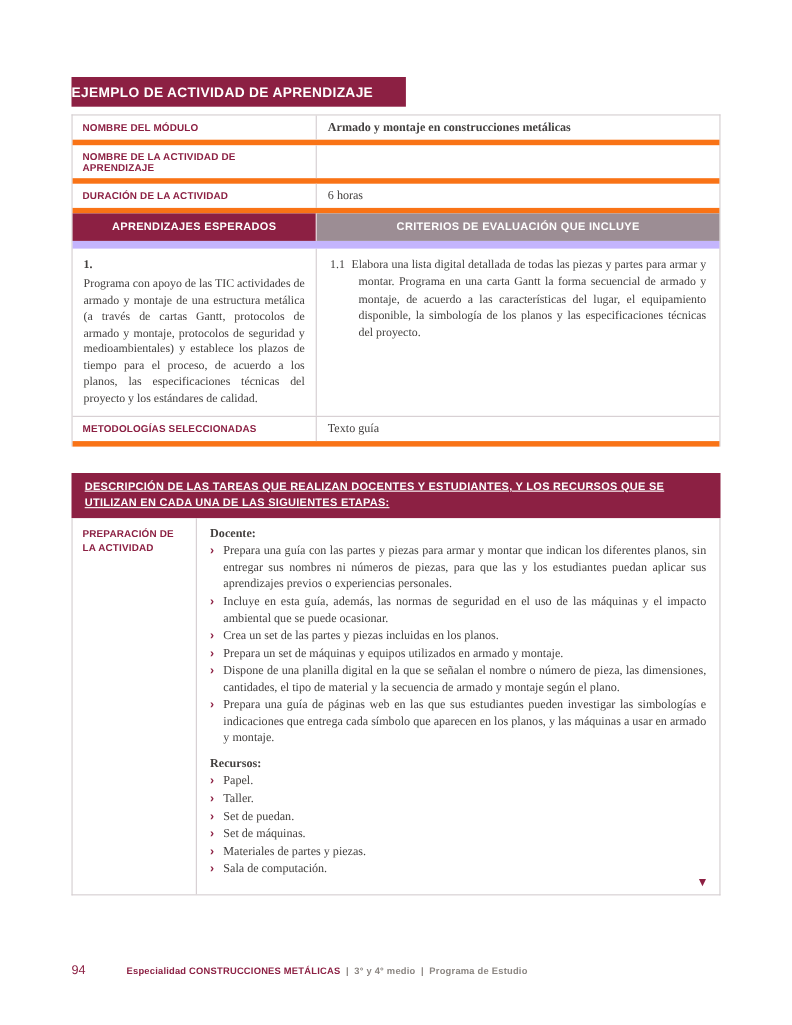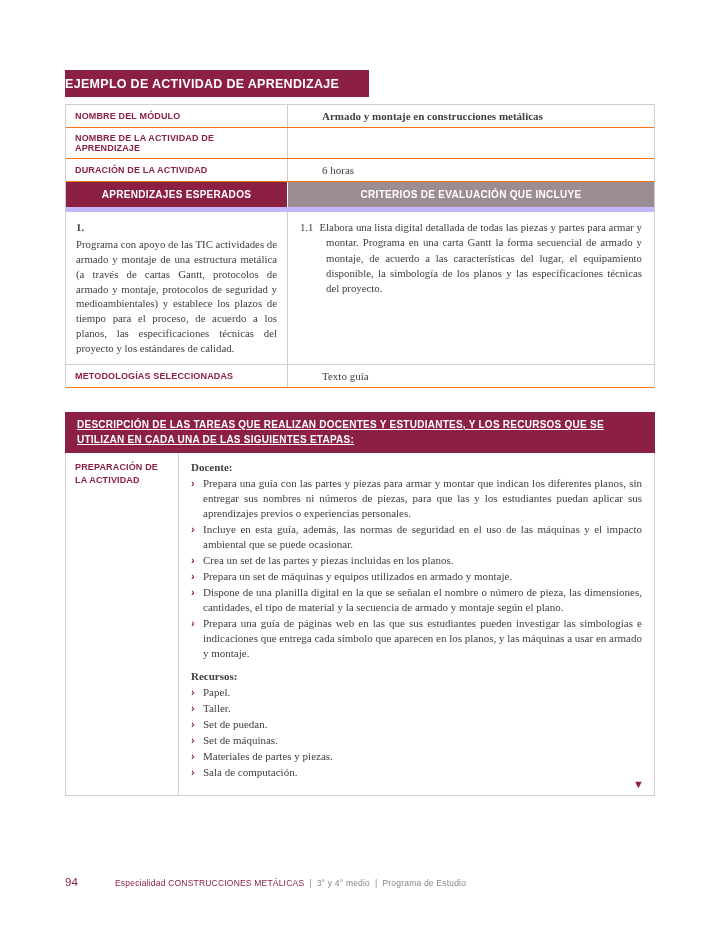--- a/index.html
+++ b/index.html
@@ -36,22 +36,21 @@
   }
 
   
   .info-table {
     width: 100%;
     border: 1px solid #d4cdd0;
     border-bottom: none;
   }
   .row {
     display: flex;
-    border-bottom: 1px solid #f97316;
-    gap: 24px;
+    border-bottom: 5px solid #f97316;
   }
   .label-cell {
     width: 222px;
     flex: 0 0 222px;
     border-right: 1px solid #d4cdd0;
     padding: 5px 6px 5px 9px;
     font-family: "Liberation Sans", sans-serif;
     font-weight: bold;
     font-size: 9px;
     letter-spacing: 0.15px;
@@ -62,21 +61,21 @@
   .value-cell {
     flex: 1;
     padding: 5px 10px;
     font-size: 11px;
     display: flex;
     align-items: center;
   }
   .value-bold { font-weight: bold; }
 
   
-  .header-row { display: flex; border-bottom: 5px solid #c4b5fd; }
+  .header-row { display: flex; border-bottom: 7px solid #c4b5fd; }
   .hdr-cell {
     font-family: "Liberation Sans", sans-serif;
     font-weight: bold;
     font-size: 10px;
     color: #ffffff;
     text-align: center;
     padding: 7px 4px;
     letter-spacing: 0.3px;
   }
   .hdr-esperados { width: 222px; flex: 0 0 222px; background: #8c2043; border-right: 1px solid #ffffff; }
@@ -186,21 +185,21 @@
     display: flex;
     align-items: baseline;
     font-family: "Liberation Sans", sans-serif;
   }
   .page-number {
     color: #8c2043;
     font-size: 11.5px;
     width: 50px;
     flex: 0 0 50px;
   }
-  .footer-text { font-size: 8.5px; letter-spacing: 0.2px; }
+  .footer-text { font-size: 8.5px; letter-spacing: 0.2px; font-weight: bold; }
   .footer-specialty { color: #8c2043; }
   .footer-gray { color: #8a8581; }
   .footer-sep { color: #8a8581; margin: 0 5px; }
 </style>
 </head>
 <body>
 
 <div class="page">
   <div class="content">
 

